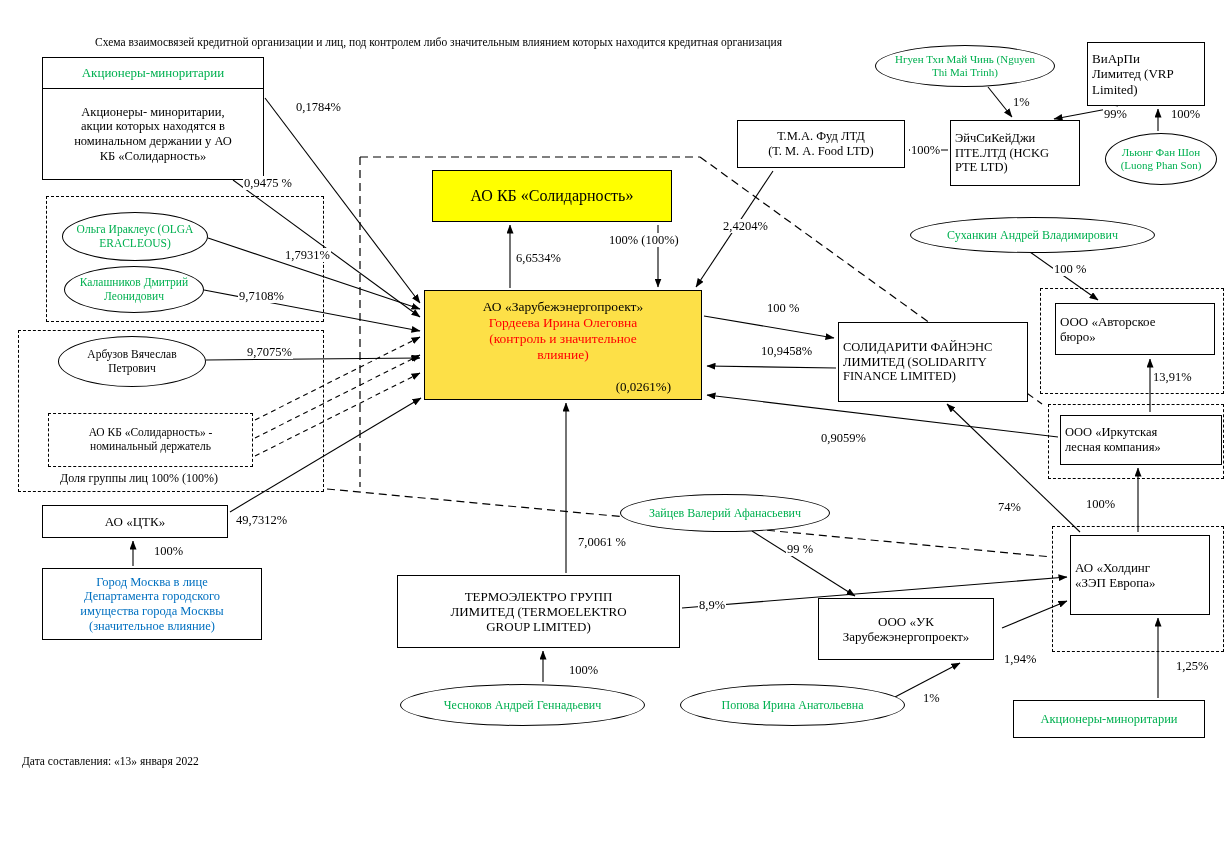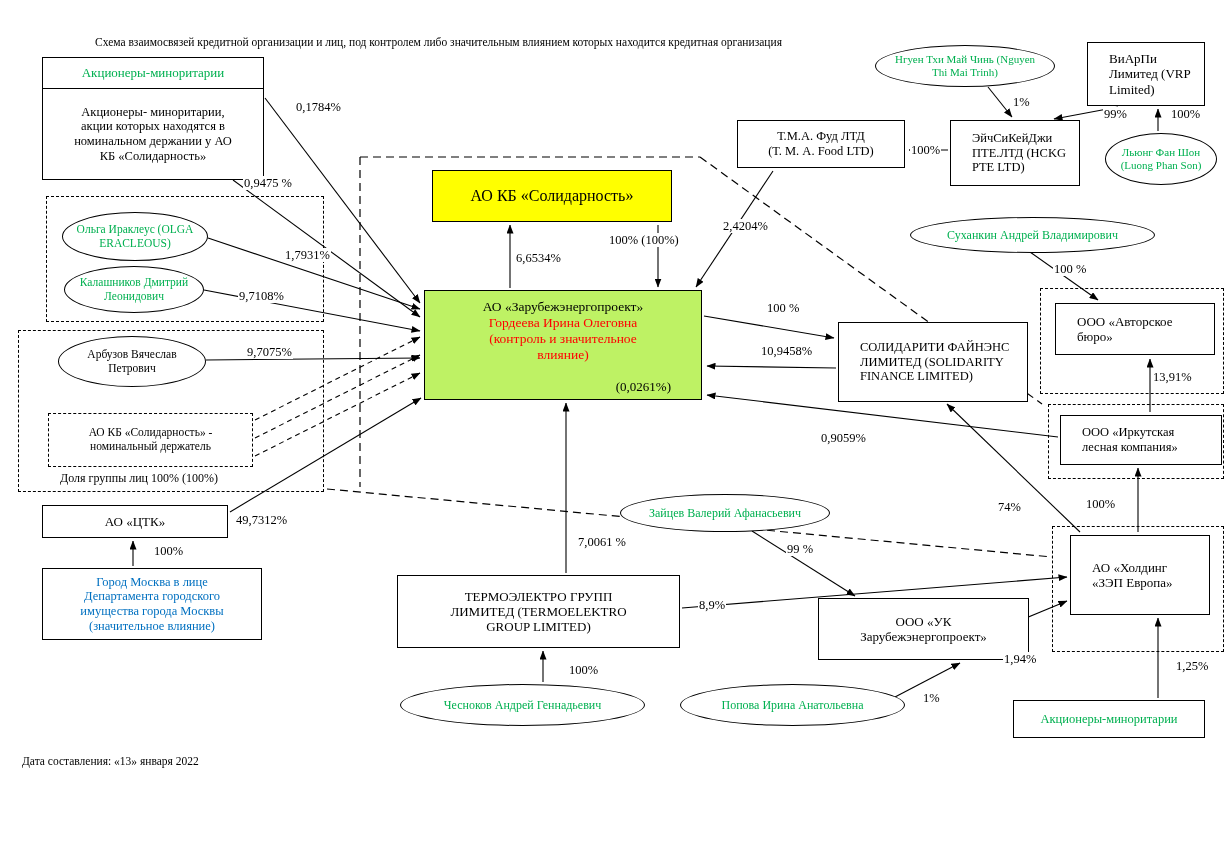--- a/index.html
+++ b/index.html
@@ -5,27 +5,27 @@
   *{margin:0;padding:0;box-sizing:border-box}
   html,body{background:#fff}
   .canvas{position:relative;width:1226px;height:847px;background:#fff;overflow:hidden;
           font-family:"Liberation Serif","DejaVu Serif",serif;color:#000}
   .layer{position:absolute;left:0;top:0}
   .title{position:absolute;left:95px;top:36px;width:830px;text-align:left;font-size:11.5px}
   .datenote{position:absolute;left:22px;top:755px;font-size:11.5px}
   .node{position:absolute;border:1px solid #000;background:#fff;display:flex;align-items:center;
         justify-content:center;text-align:center;font-size:12.5px;line-height:1.18;
         white-space:pre-line;padding:2px 4px}
-  .node-left{justify-content:flex-start;text-align:left;padding-left:21px}
+  .node-left{justify-content:flex-start;text-align:left;padding-left:4px}
   .oval{border-radius:50%}
   .green{color:#00B050}
   .red{color:#FF0000}
   .blue{color:#0070C0}
   .bank{background:#FFFF00;font-size:16px}
-  .zep{background:#bef264;flex-direction:column;font-size:13.5px;padding-top:8px;justify-content:flex-start}
+  .zep{background:#fde047;flex-direction:column;font-size:13.5px;padding-top:8px;justify-content:flex-start}
   .zep-share{position:absolute;right:30px;bottom:5px;font-size:13px;color:#000}
   .dash{position:absolute;border:1px dashed #000}
   .node.dashed{border-style:dashed}
   .compound{flex-direction:column;padding:0;align-items:stretch}
   .compound-head{border-bottom:1px solid #000;display:flex;align-items:center;justify-content:center;
                  height:31px;font-size:13px}
   .compound-body{flex:1;display:flex;align-items:center;justify-content:center;font-size:12.5px;
                  white-space:pre-line;padding:2px 6px;text-align:center}
   .pct{position:absolute;font-size:12.5px;white-space:nowrap;background:#fff;padding:0 1px;line-height:1.15}
   .freelabel{position:absolute;font-size:12px;white-space:nowrap}
@@ -130,21 +130,21 @@
 (значительное влияние)</div>
 
   <div class="node" style="left:397px;top:575px;width:283px;height:73px;font-size:13px">ТЕРМОЭЛЕКТРО ГРУПП
 ЛИМИТЕД (TERMOELEKTRO
 GROUP LIMITED)</div>
 
   <div class="node oval green" style="left:400px;top:684px;width:245px;height:42px;font-size:12px">Чесноков Андрей Геннадьевич</div>
   <div class="node oval green" style="left:620px;top:494px;width:210px;height:38px;font-size:12px">Зайцев Валерий Афанасьевич</div>
   <div class="node oval green" style="left:680px;top:684px;width:225px;height:42px;font-size:12px">Попова Ирина Анатольевна</div>
 
-  <div class="node" style="left:818px;top:598px;width:211px;height:62px;font-size:13px">ООО «УК
+  <div class="node" style="left:818px;top:598px;width:176px;height:62px;font-size:13px">ООО «УК
 Зарубежэнергопроект»</div>
 
   <div class="node node-left" style="left:838px;top:322px;width:190px;height:80px">СОЛИДАРИТИ ФАЙНЭНС
 ЛИМИТЕД (SOLIDARITY
 FINANCE LIMITED)</div>
 
   <div class="node" style="left:737px;top:120px;width:168px;height:48px">Т.М.А. Фуд ЛТД
 (Т. М. А. Food LTD)</div>
   <div class="node node-left" style="left:950px;top:120px;width:130px;height:66px">ЭйчСиКейДжи
 ПТЕ.ЛТД (HCKG

